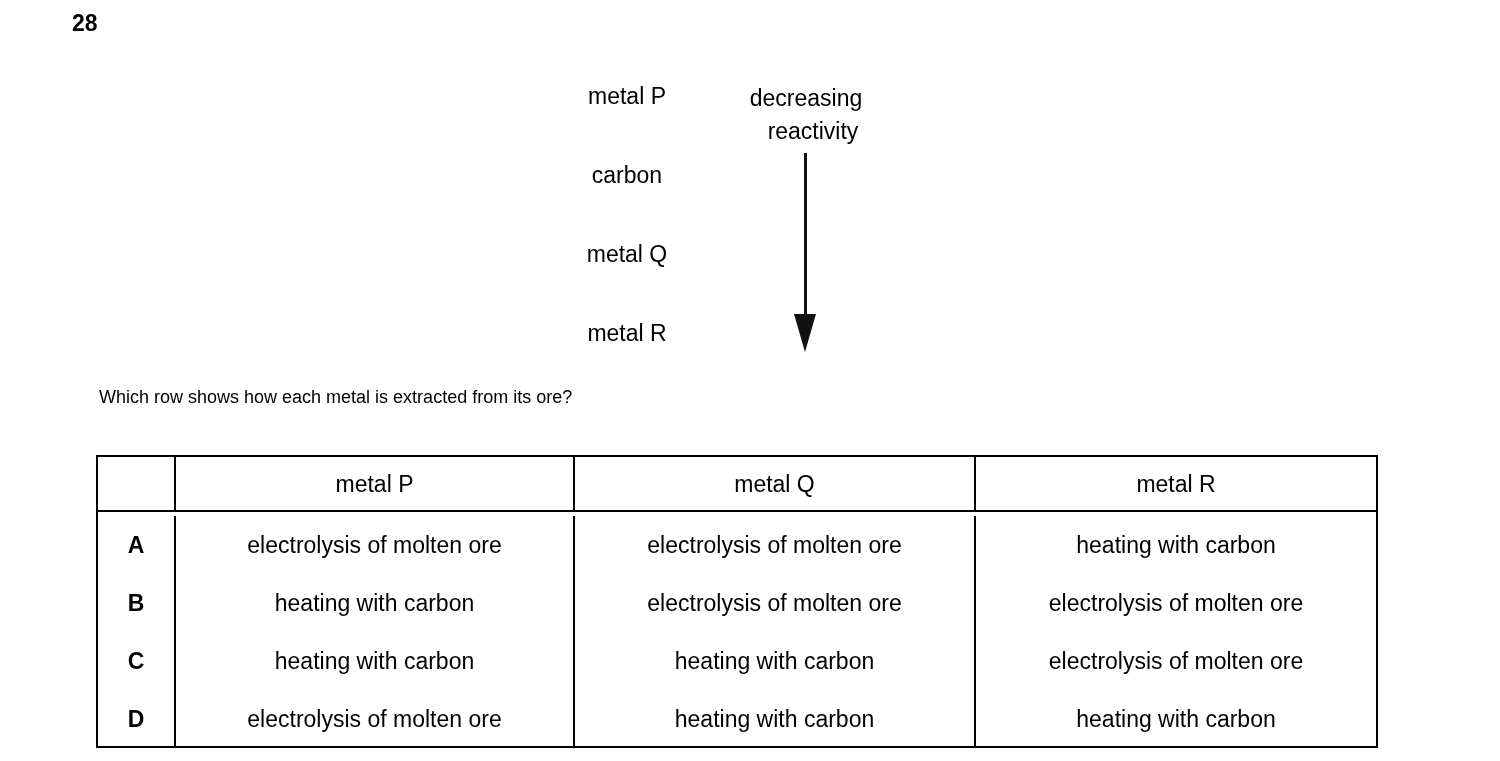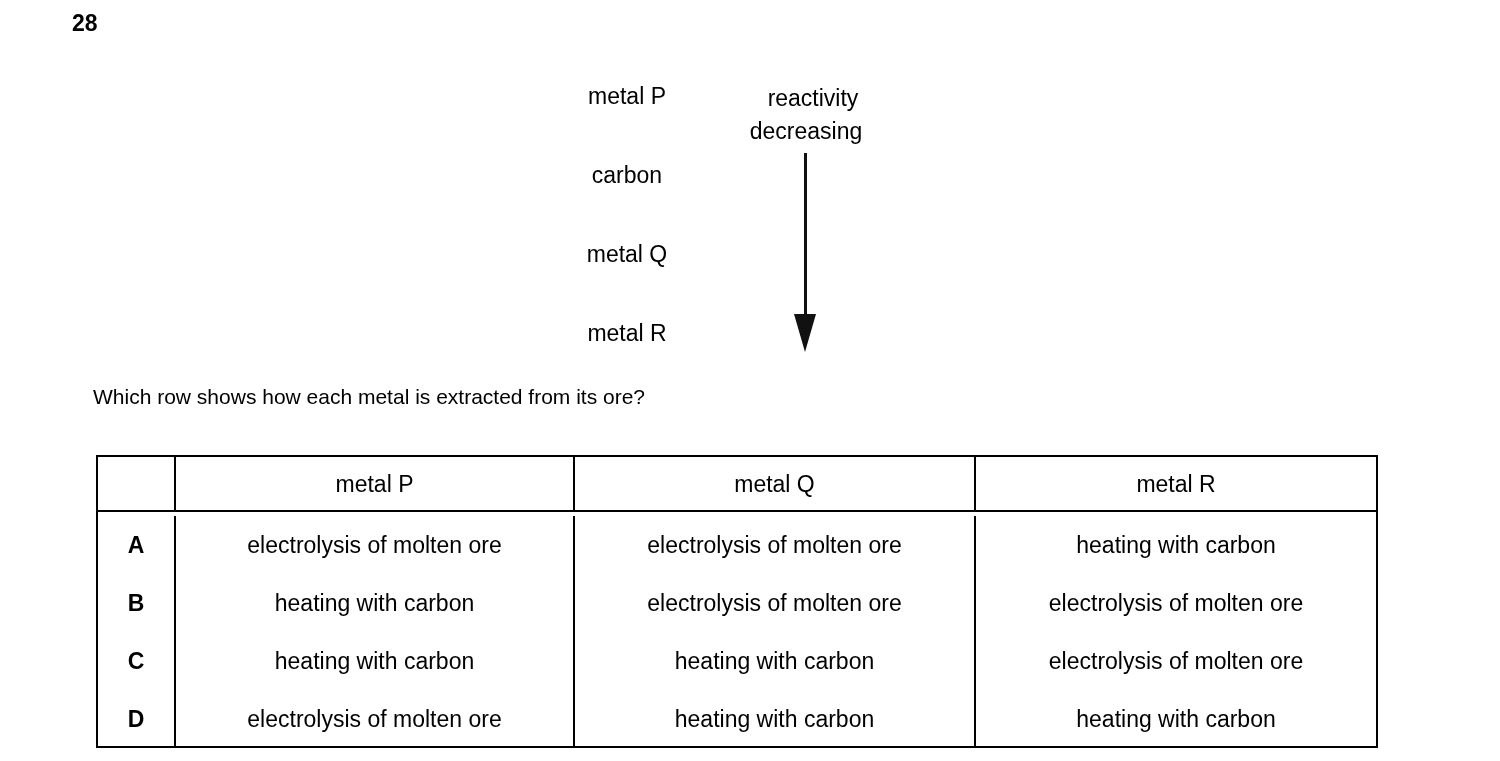--- a/index.html
+++ b/index.html
@@ -90,23 +90,23 @@
     width: 0;
     height: 0;
     border-left: 11px solid transparent;
     border-right: 11px solid transparent;
     border-top: 38px solid #111111;
   }
 
   
   #prompt-line {
     position: absolute;
-    left: 93px;
+    left: 99px;
     top: 383px;
-    font-size: 21px;
+    font-size: 18px;
     line-height: 28px;
     white-space: nowrap;
   }
 
   
   #options-table {
     position: absolute;
     left: 96px;
     top: 455px;
     width: 1282px;
@@ -161,22 +161,22 @@
   <span id="question-number">28</span>
 </div>
 
 <div id="series-diagram">
   <div class="series-label i0">metal P</div>
   <div class="series-label i1">carbon</div>
   <div class="series-label i2">metal Q</div>
   <div class="series-label i3">metal R</div>
 
   <div id="arrow-caption">
+    <span class="cap-line line1">decreasing</span>
     <span class="cap-line line2">reactivity</span>
-    <span class="cap-line line1">decreasing</span>
   </div>
 
   <div id="arrow-shaft"></div>
   <div id="arrow-head"></div>
 </div>
 
 <div id="prompt-line">Which row shows how each metal is extracted from its ore?</div>
 
 <div id="options-table">
 

